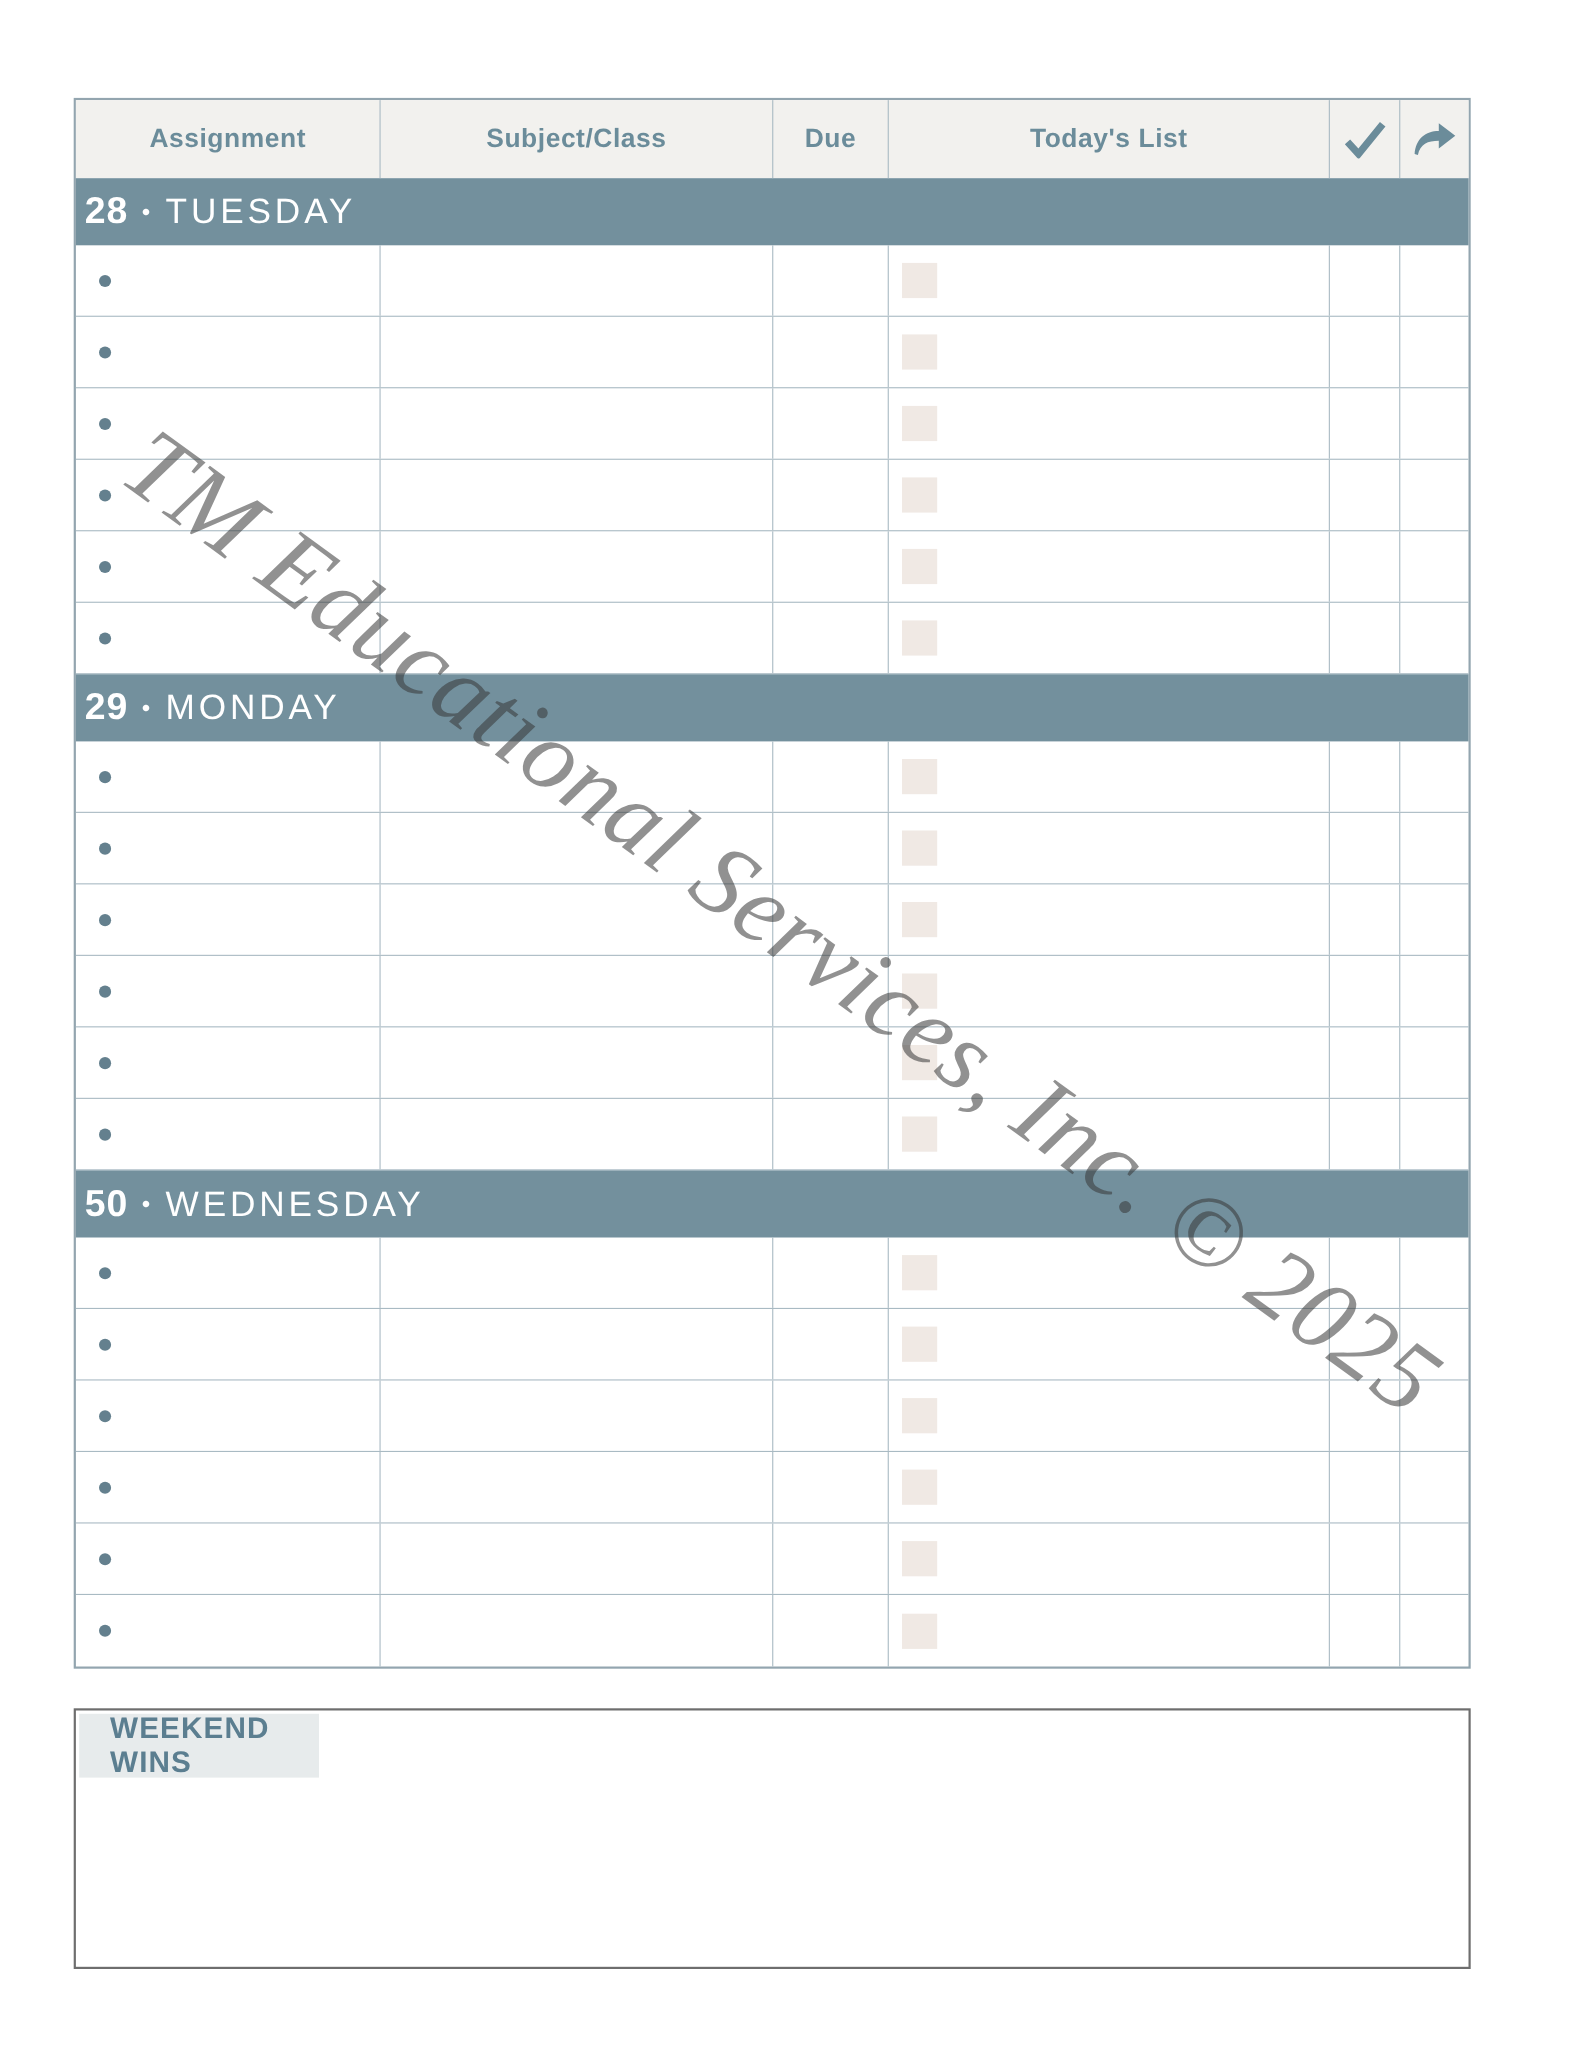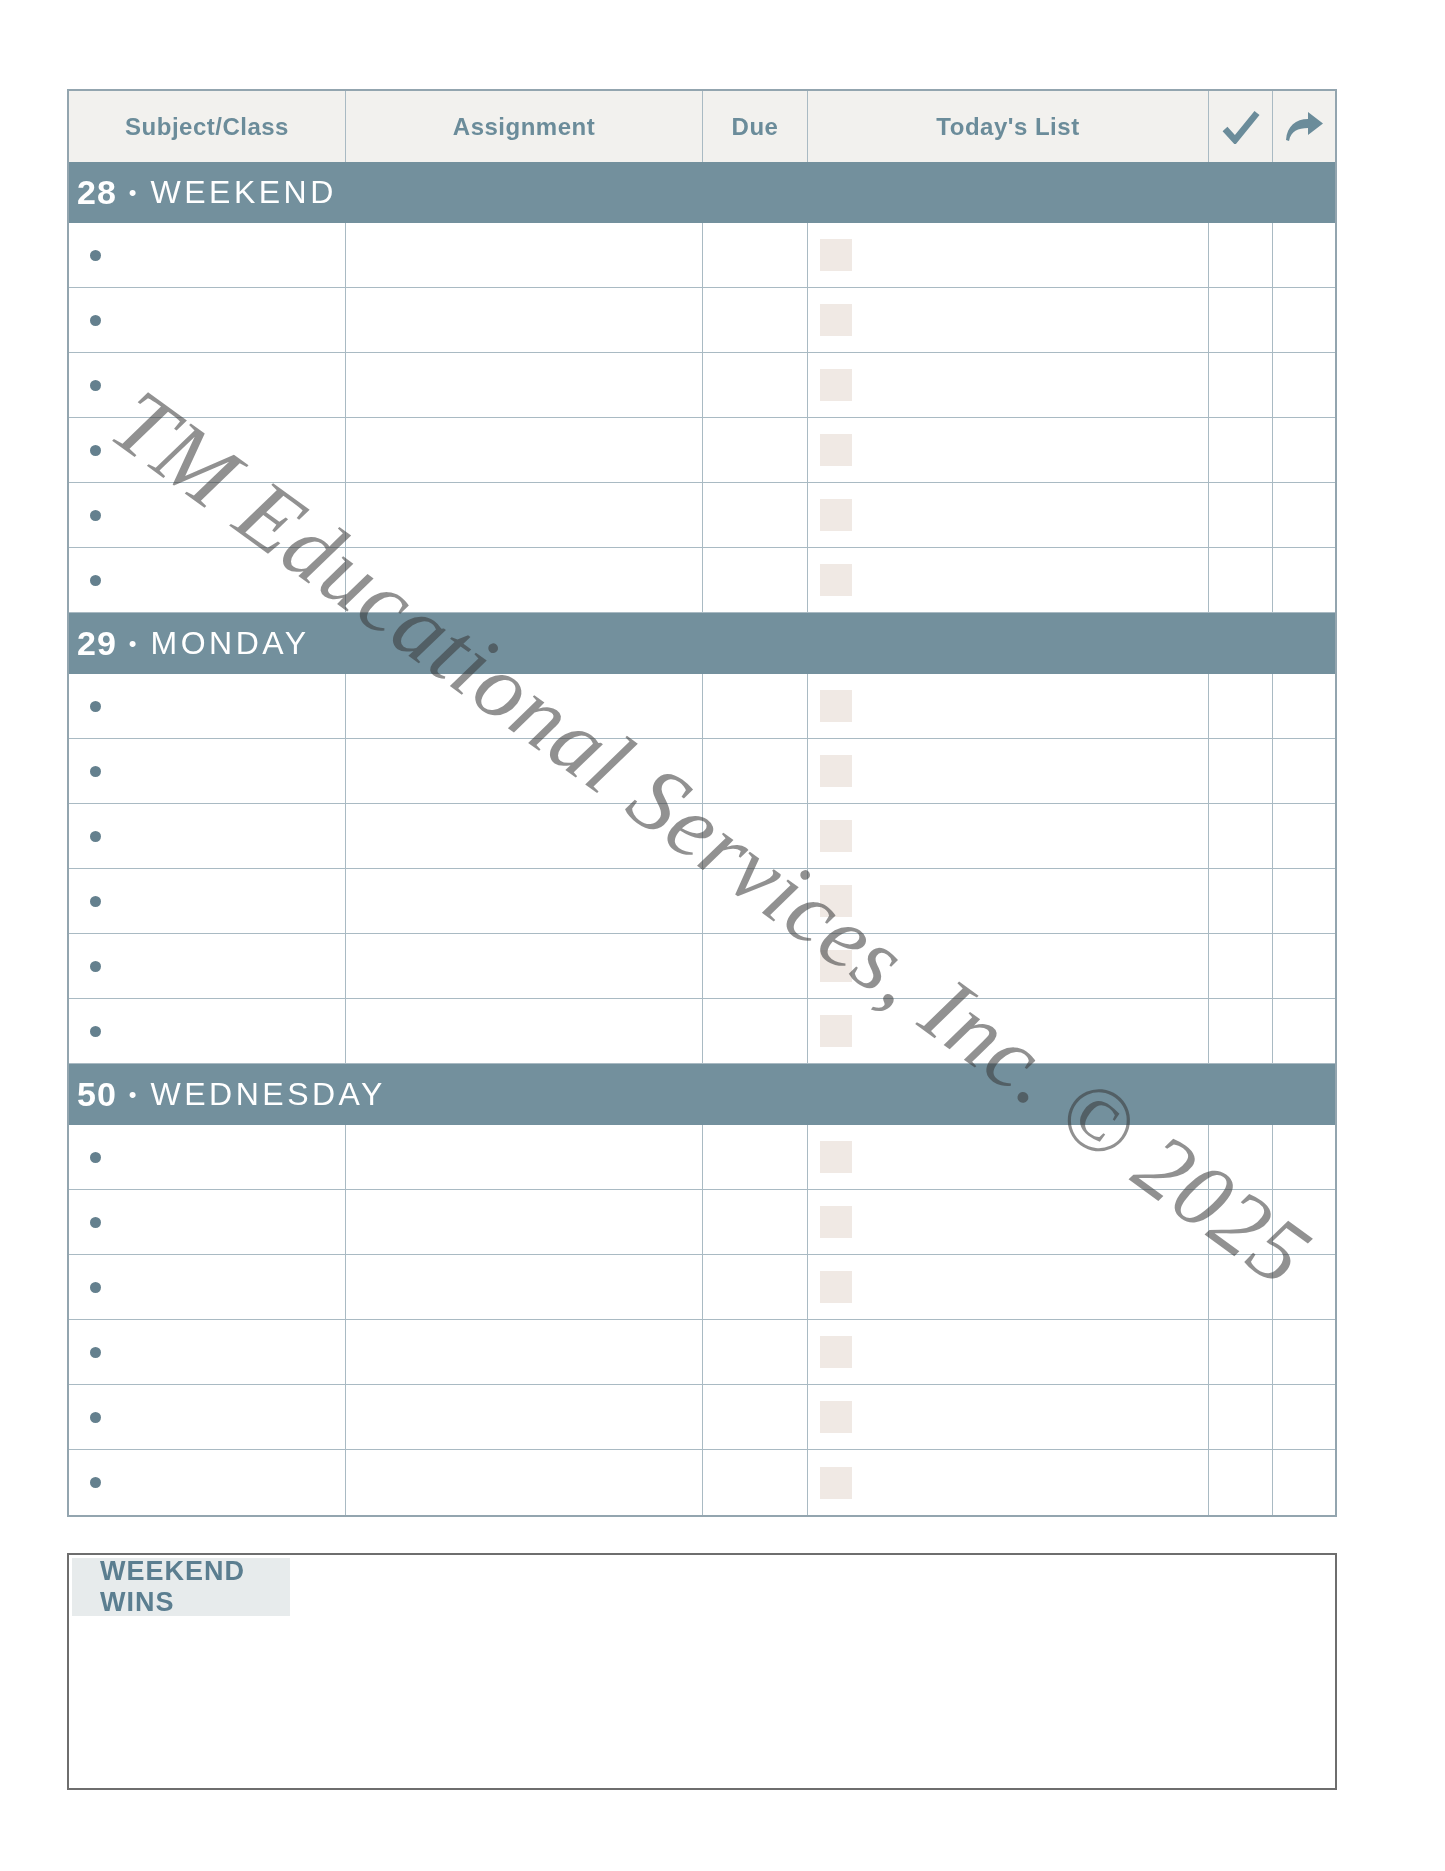--- a/index.html
+++ b/index.html
@@ -69,22 +69,22 @@
     z-index:5;pointer-events:none;
   }
 </style>
 </head>
 <body>
 
 <div class="watermark">TM Educational Services, Inc. © 2025</div>
 
 <div class="planner">
   <div class="grid-row header-row">
+    <div class="hcell">Assignment</div>
     <div class="hcell">Subject/Class</div>
-    <div class="hcell">Assignment</div>
     <div class="hcell">Due</div>
     <div class="hcell">Today's List</div>
     <div class="hcell hicon">
       <span>
         <svg width="40" height="34" viewBox="0 0 40 34">
           <path d="M4 19 L14 30 L36 3" fill="none" stroke="#6b8c9a" stroke-width="6.5"></path>
         </svg>
       </span>
     </div>
     <div class="hcell hicon">
@@ -92,21 +92,21 @@
         <svg width="42" height="32" viewBox="0 0 42 32">
           <path d="M3 29 C4 15 13 8 25 8 L25 1 L40 12.5 L25 24 L25 17 C15 17 8 20 6 30 Z" fill="#6b8c9a"></path>
         </svg>
       </span>
     </div>
   </div>
   <div>
       <div class="day-bar">
         <div class="day-num">28</div>
         <div class="day-sep">•</div>
-        <div class="day-name">WEEKEND</div>
+        <div class="day-name">TUESDAY</div>
       </div>
       <div class="grid-row trow">
         <div class="cell">
           <div class="bullet"></div>
         </div>
         <div class="cell"></div>
         <div class="cell"></div>
         <div class="cell">
           <div class="todo-sq"></div>
         </div>

